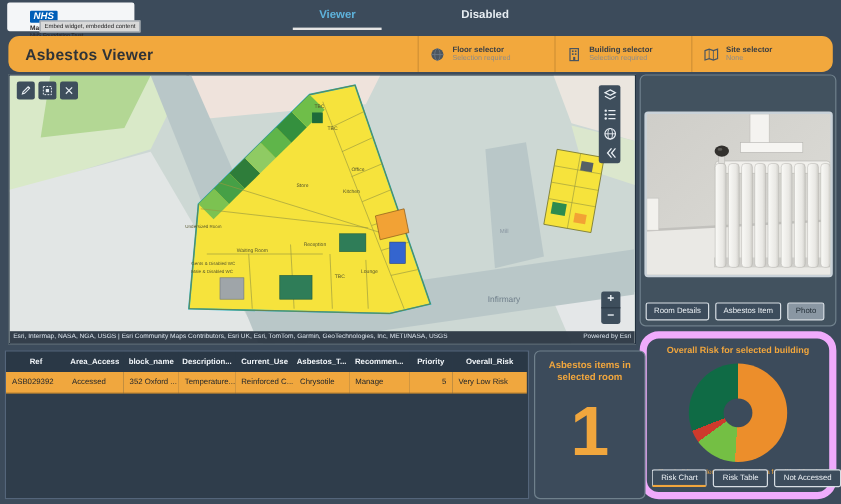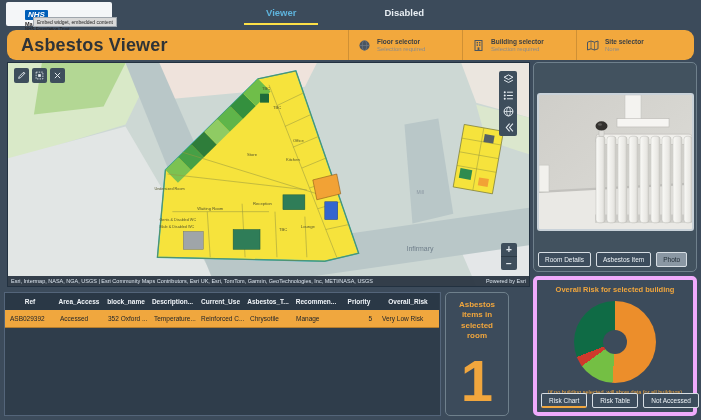--- a/index.html
+++ b/index.html
@@ -8,25 +8,25 @@
 
   
   .topbar{position:absolute;left:0;top:0;width:100%;height:28px;}
   .nhs-card{position:absolute;left:6px;top:2px;width:106px;height:24px;background:#F4F6F8;border-radius:2px;padding:1px 19px;box-sizing:border-box;}
   .nhs-box{display:inline-block;background:#005EB8;color:#fff;font-style:italic;font-weight:bold;font-size:8px;line-height:10px;padding:0 3px;border-radius:1px;}
   .nhs-org{font-size:5.5px;font-weight:bold;color:#231f20;line-height:6px;}
   .nhs-sub{font-size:4.5px;color:#231f20;line-height:5px;}
   .nhs-tooltip{position:absolute;left:27px;top:15px;background:#D9D9D9;border:1px solid #9FA6AD;color:#222;font-size:5px;line-height:6px;padding:1px 3px;white-space:nowrap;z-index:5;}
   .tabs{position:absolute;left:244px;top:5px;display:flex;gap:44px;}
   .tab{font-size:9.5px;color:#E8EEF3;font-weight:bold;padding:2px 22px 5px 22px;cursor:pointer;}
-  .tab.active{color:#5EB3DC;border-bottom:2px solid #fde047;}
+  .tab.active{color:#5EB3DC;border-bottom:2px solid #e5e5e5;}
 
   
   .banner{position:absolute;left:7px;top:30px;width:687px;height:30px;background:#F2A83D;border-radius:9px;display:flex;align-items:center;}
-  .banner h1{font-size:18px;font-weight:600;color:#2F3337;margin:0 0 0 14px;letter-spacing:.2px;}
+  .banner h1{font-size:13px;font-weight:600;color:#2F3337;margin:0 0 0 14px;letter-spacing:.2px;}
   .selectors{position:absolute;right:4px;top:0;height:100%;display:flex;}
   .selector{width:104px;display:flex;align-items:center;gap:6px;padding-left:9px;border-left:1px solid rgba(0,0,0,.14);cursor:pointer;}
   .sel-label{font-size:6.5px;font-weight:bold;color:#3A3F44;line-height:8px;}
   .sel-value{font-size:6px;color:#8C8C8C;line-height:7px;}
   .sel-icon{flex:0 0 auto;}
 
   
   .map-panel{position:absolute;left:7px;top:62px;width:523px;height:225px;border:1px solid #223140;box-sizing:border-box;overflow:hidden;background:#CDD8D4;}
   .map-svg{position:absolute;left:0;top:0;width:100%;height:100%;}
   .map-tools-left{position:absolute;left:6px;top:5px;display:flex;gap:3px;z-index:4;}
@@ -38,37 +38,37 @@
   .attribution{position:absolute;left:0;right:0;bottom:0;height:10px;background:rgba(42,54,66,.95);display:flex;justify-content:space-between;align-items:center;padding:0 3px;z-index:3;}
   .attribution span{font-size:5.5px;color:#DCE5EE;white-space:nowrap;overflow:hidden;}
 
   
   .photo-panel{position:absolute;left:533px;top:62px;width:164px;height:210px;background:#42525F;border:1px solid #6F808C;border-radius:5px;box-sizing:border-box;}
   .photo-frame{position:absolute;left:3px;top:30px;width:153px;height:134px;border:2px solid #C9D2D9;border-radius:3px;overflow:hidden;background:#D8D7D3;}
   .panel-tabs{position:absolute;left:4px;bottom:4px;display:flex;gap:5px;}
   .ptab{font-size:6.5px;color:#ECF1F5;background:#3C4C5C;border:1px solid #D7DEE4;border-radius:2px;padding:3px 6px;cursor:pointer;white-space:nowrap;}
   .ptab.active{background:#8A97A3;color:#1F2A33;}
 
-  .risk-panel{position:absolute;left:533px;top:276px;width:164px;height:140px;background:#3C4B5B;border:4px solid #f0abfc;border-radius:5px;box-sizing:border-box;}
+  .risk-panel{position:absolute;left:533px;top:276px;width:164px;height:140px;background:#3C4B5B;border:6px solid #f0abfc;border-radius:16px;box-sizing:border-box;}
   .risk-title{font-size:7.5px;font-weight:bold;color:#F1A63D;text-align:center;margin-top:5px;padding:0 8px;line-height:1.25;}
   .donut{position:relative;width:82px;height:82px;border-radius:50%;margin:7px auto 0 auto;}
   .donut::after{content:"";position:absolute;left:50%;top:50%;width:24px;height:24px;margin:-12px 0 0 -12px;border-radius:50%;background:#3C4B5B;}
   .risk-caption{font-size:5.6px;color:#F1A63D;text-align:center;margin-top:6px;padding:0 6px;line-height:1.2;}
   .risk-tabs{position:absolute;left:4px;bottom:4px;display:flex;gap:5px;}
   .rtab{font-size:6.5px;color:#ECF1F5;background:#3C4C5C;border:1px solid #D7DEE4;border-radius:2px;padding:3px 7px;cursor:pointer;white-space:nowrap;}
   .rtab.active{border-bottom:2px solid #F1A63D;padding-bottom:2px;}
 
   
   .table-panel{position:absolute;left:4px;top:292px;width:437px;height:124px;background:#2F3D4B;border:1px solid #54657A;box-sizing:border-box;overflow:hidden;}
   .tgrid{display:grid;grid-template-columns:50px 48px 46px 47px 49px 46px 50px 36px 62px;}
   .th{background:#2A3846;color:#F2F6FA;font-size:6.5px;font-weight:bold;text-align:center;padding:5px 1px;white-space:nowrap;overflow:hidden;}
   .td{background:#F0A73E;color:#22262B;font-size:6.5px;padding:5px 2px 5px 5px;white-space:nowrap;overflow:hidden;border-bottom:1px solid rgba(0,0,0,.25);}
   .td.right{text-align:right;padding-right:5px;}
 
-  .kpi-card{position:absolute;left:445px;top:292px;width:64px;height:124px;background:#3C4B5B;border:1px solid #6F808C;border-radius:5px;box-sizing:border-box;text-align:center;}
+  .kpi-card{position:absolute;left:445px;top:292px;width:93px;height:124px;background:#3C4B5B;border:1px solid #6F808C;border-radius:5px;box-sizing:border-box;text-align:center;}
   .kpi-title{font-size:8px;font-weight:bold;color:#F1A63D;margin-top:7px;padding:0 8px;line-height:1.3;}
   .kpi-value{font-size:58px;font-weight:bold;color:#F1A63D;line-height:78px;}
 
   svg text{font-family:"Liberation Sans",sans-serif;}
 </style>
 </head>
 <body>
 
 <div class="app">
 

